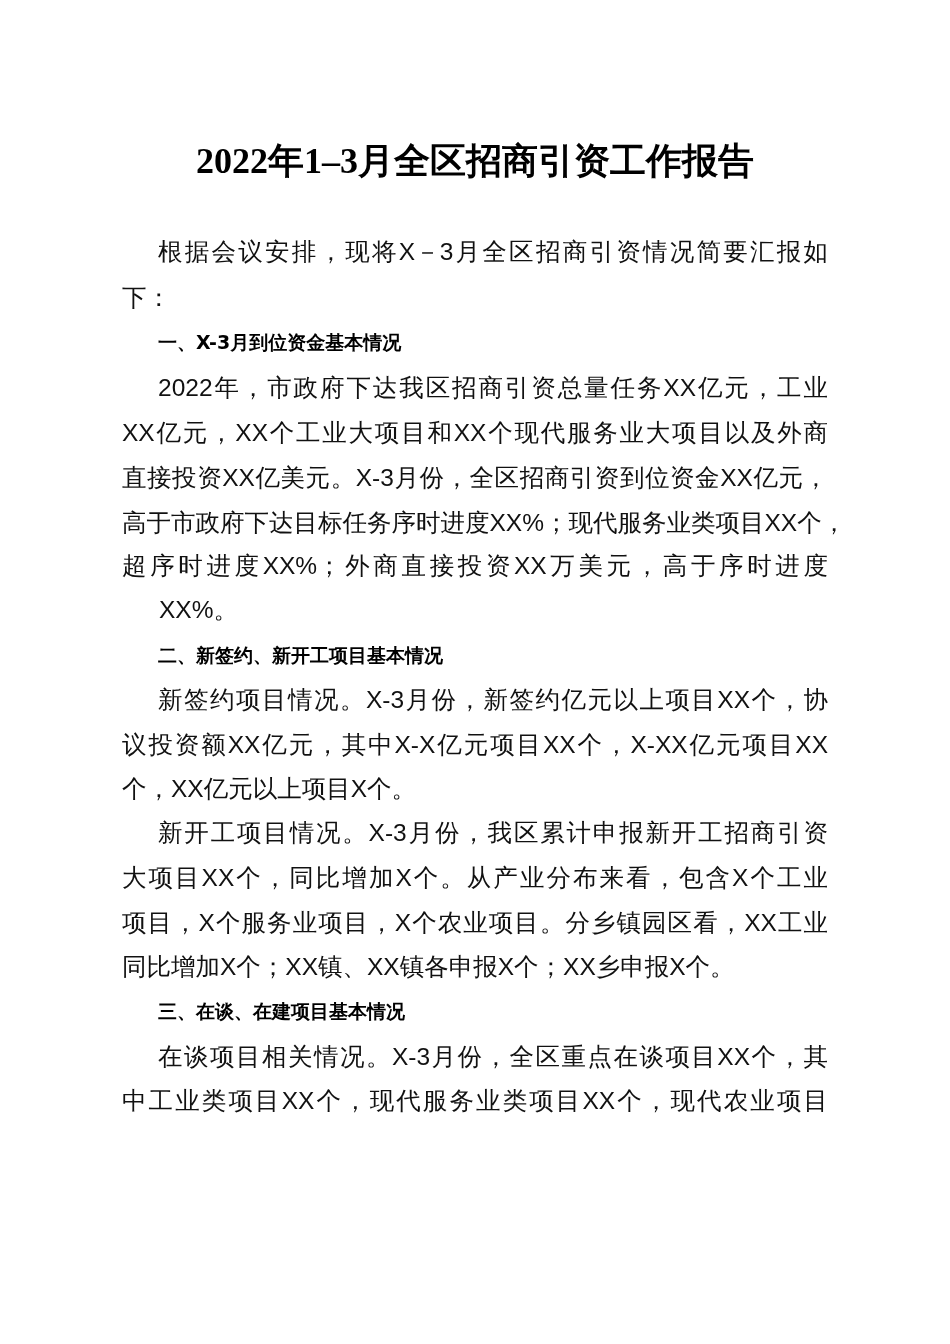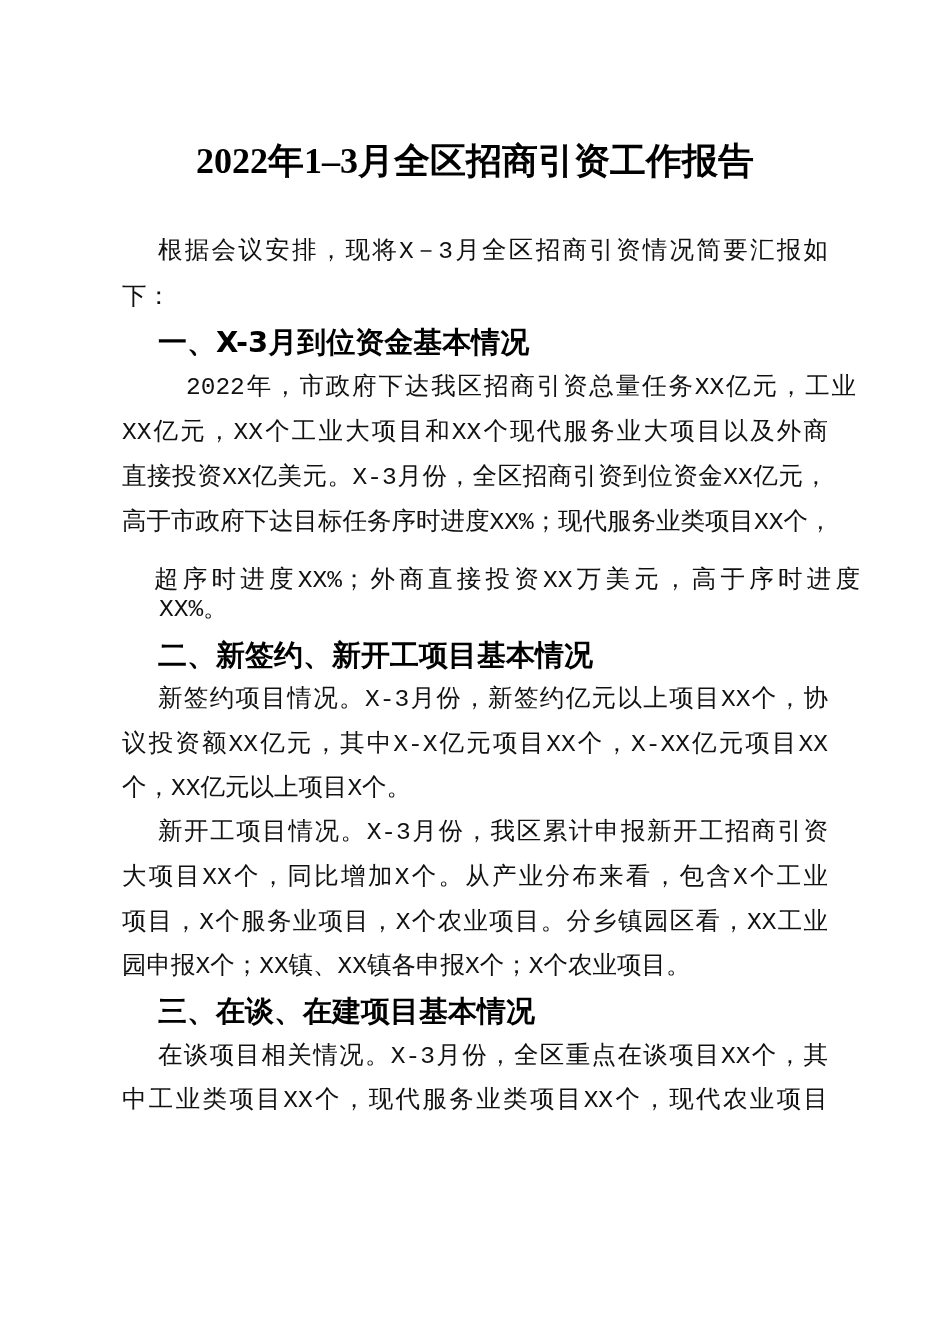--- a/index.html
+++ b/index.html
@@ -35,68 +35,68 @@
     .line {
       position: absolute;
       left: 122px;
       width: 706px;
       height: 30px;
       font-size: 24.5px;
       line-height: 30px;
       white-space: nowrap;
       text-align: justify;
       text-align-last: justify;
-      font-family: Liberation Mono, monospace;
+      font-family: Liberation Sans, sans-serif;
       font-weight: 300;
       color: #111111;
     }
     .line.indent {
       left: 158px;
       width: 670px;
     }
     .line.last {
       text-align-last: left;
     }
     .heading {
       position: absolute;
       left: 158px;
       height: 32px;
-      font-size: 29px;
+      font-size: 19px;
       line-height: 32px;
       white-space: nowrap;
       font-family: "DejaVu Sans", "Liberation Sans", sans-serif;
       font-weight: bold;
       color: #000000;
     }
   </style>
 </head>
 <body>
 
 <div class="page">
 
   <div class="title">2022年1–3月全区招商引资工作报告</div>
 
   <div class="line indent" style="top:237px;">根据会议安排，现将X－3月全区招商引资情况简要汇报如</div>
   <div class="line last" style="top:283px;">下：</div>
 
   <div class="heading" style="top:326px;">一、X-3月到位资金基本情况</div>
-  <div class="line indent" style="top:373px;margin-left:28px;">2022年，市政府下达我区招商引资总量任务XX亿元，工业</div>
+  <div class="line indent" style="top:373px;">2022年，市政府下达我区招商引资总量任务XX亿元，工业</div>
   <div class="line" style="top:418px;">XX亿元，XX个工业大项目和XX个现代服务业大项目以及外商</div>
   <div class="line" style="top:463px;">直接投资XX亿美元。X-3月份，全区招商引资到位资金XX亿元，</div>
   <div class="line" style="top:508px;">高于市政府下达目标任务序时进度XX%；现代服务业类项目XX个，</div>
-  <div class="line" style="top:566px;margin-left:32px;">超序时进度XX%；外商直接投资XX万美元，高于序时进度</div>
+  <div class="line" style="top:551px;">超序时进度XX%；外商直接投资XX万美元，高于序时进度</div>
   <div class="line last" style="top:595px;margin-left:37px;">XX%。</div>
 
   <div class="heading" style="top:639px;">二、新签约、新开工项目基本情况</div>
   <div class="line indent" style="top:685px;">新签约项目情况。X-3月份，新签约亿元以上项目XX个，协</div>
   <div class="line last" style="top:774px;">个，XX亿元以上项目X个。</div>
   <div class="line" style="top:730px;">议投资额XX亿元，其中X-X亿元项目XX个，X-XX亿元项目XX</div>
 
   <div class="line indent" style="top:818px;">新开工项目情况。X-3月份，我区累计申报新开工招商引资</div>
   <div class="line" style="top:863px;">大项目XX个，同比增加X个。从产业分布来看，包含X个工业</div>
   <div class="line" style="top:908px;">项目，X个服务业项目，X个农业项目。分乡镇园区看，XX工业</div>
-  <div class="line last" style="top:952px;">园申报X个；XX镇、XX镇各申报X个；X个农业项目。</div>
+  <div class="line last" style="top:952px;">同比增加X个；XX镇、XX镇各申报X个；XX乡申报X个。</div>
 
   <div class="heading" style="top:995px;">三、在谈、在建项目基本情况</div>
   <div class="line indent" style="top:1042px;">在谈项目相关情况。X-3月份，全区重点在谈项目XX个，其</div>
   <div class="line" style="top:1086px;">中工业类项目XX个，现代服务业类项目XX个，现代农业项目</div>
 
 </div>
 
 </body></html>

